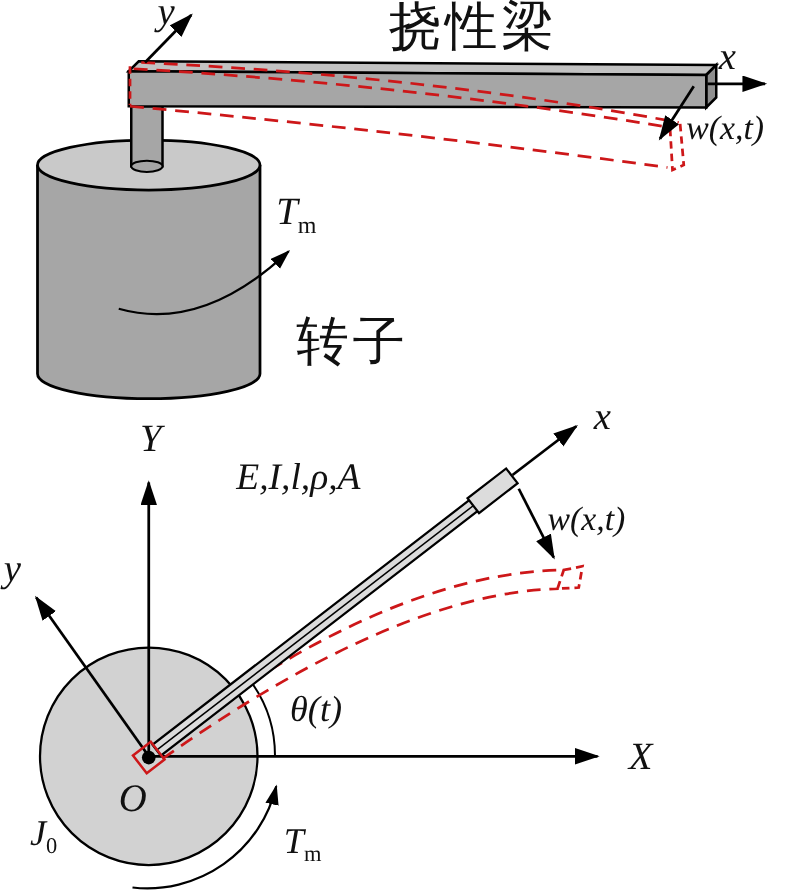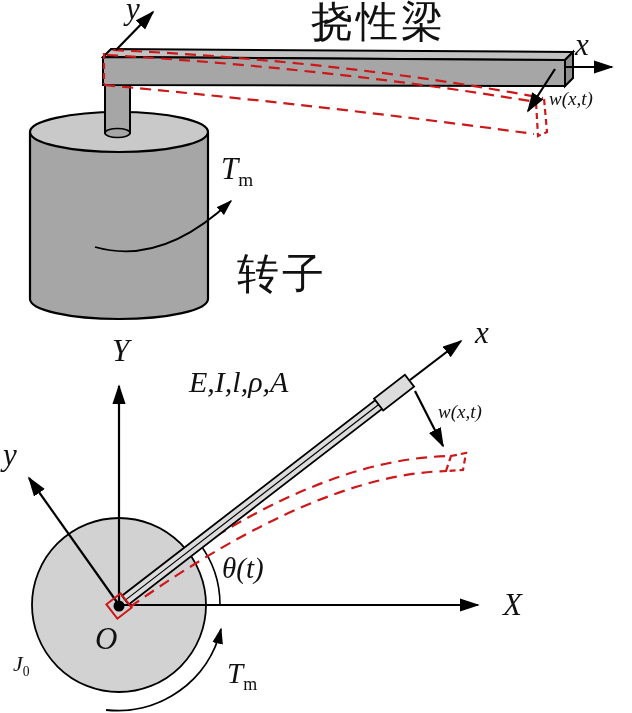--- a/index.html
+++ b/index.html
@@ -19,21 +19,21 @@
     line-height:1;
     white-space:nowrap;
   }
   .lbl sub{font-size:0.62em;font-style:normal;}
   .cjk{
     font-style:normal;
     font-size:42px;
     letter-spacing:3px;
     font-weight:500;
   }
-  .small{font-size:19px;text-align:right;}
+  .small{font-size:27px;text-align:right;}
 </style>
 </head>
 <body>
 
 <div id="canvas">
 
   <svg id="drawing" width="632" height="713" viewBox="0 0 632 713">
     <defs>
       <marker id="arrow" markerUnits="strokeWidth" markerWidth="10" markerHeight="8" refX="8.2" refY="3" orient="auto">
         <path d="M0,0 L9,3 L0,6 Z" fill="#000"></path>
@@ -115,18 +115,18 @@
   <div class="lbl small" style="left:549px;top:89px;">w(x,t)</div>
   <div class="lbl" style="left:221px;top:153px;"><span>T</span><sub>m</sub></div>
   <div class="lbl" style="left:189px;top:367px;font-size:30px;">E,I,l,ρ,A</div>
 
   <div class="lbl cjk" style="left:237px;top:253px;">转子</div>
   <div class="lbl" style="left:112px;top:335px;">Y</div>
   <div class="lbl" style="left:503px;top:589px;">X</div>
   <div class="lbl" style="left:3px;top:439px;">y</div>
   <div class="lbl" style="left:475px;top:317px;">x</div>
   <div class="lbl small" style="left:438px;top:402px;">w(x,t)</div>
-  <div class="lbl" style="left:222px;top:554px;font-size:29px;">θ(t)</div>
+  <div class="lbl" style="left:232px;top:554px;font-size:29px;">θ(t)</div>
   <div class="lbl" style="left:95px;top:623px;">O</div>
-  <div class="lbl" style="left:13px;top:653px;font-size:22px;"><span>J</span><sub>0</sub></div>
+  <div class="lbl" style="left:24px;top:653px;font-size:29px;"><span>J</span><sub>0</sub></div>
   <div class="lbl" style="left:227px;top:659px;font-size:29px;"><span>T</span><sub>m</sub></div>
 
 </div>
 
 </body></html>

